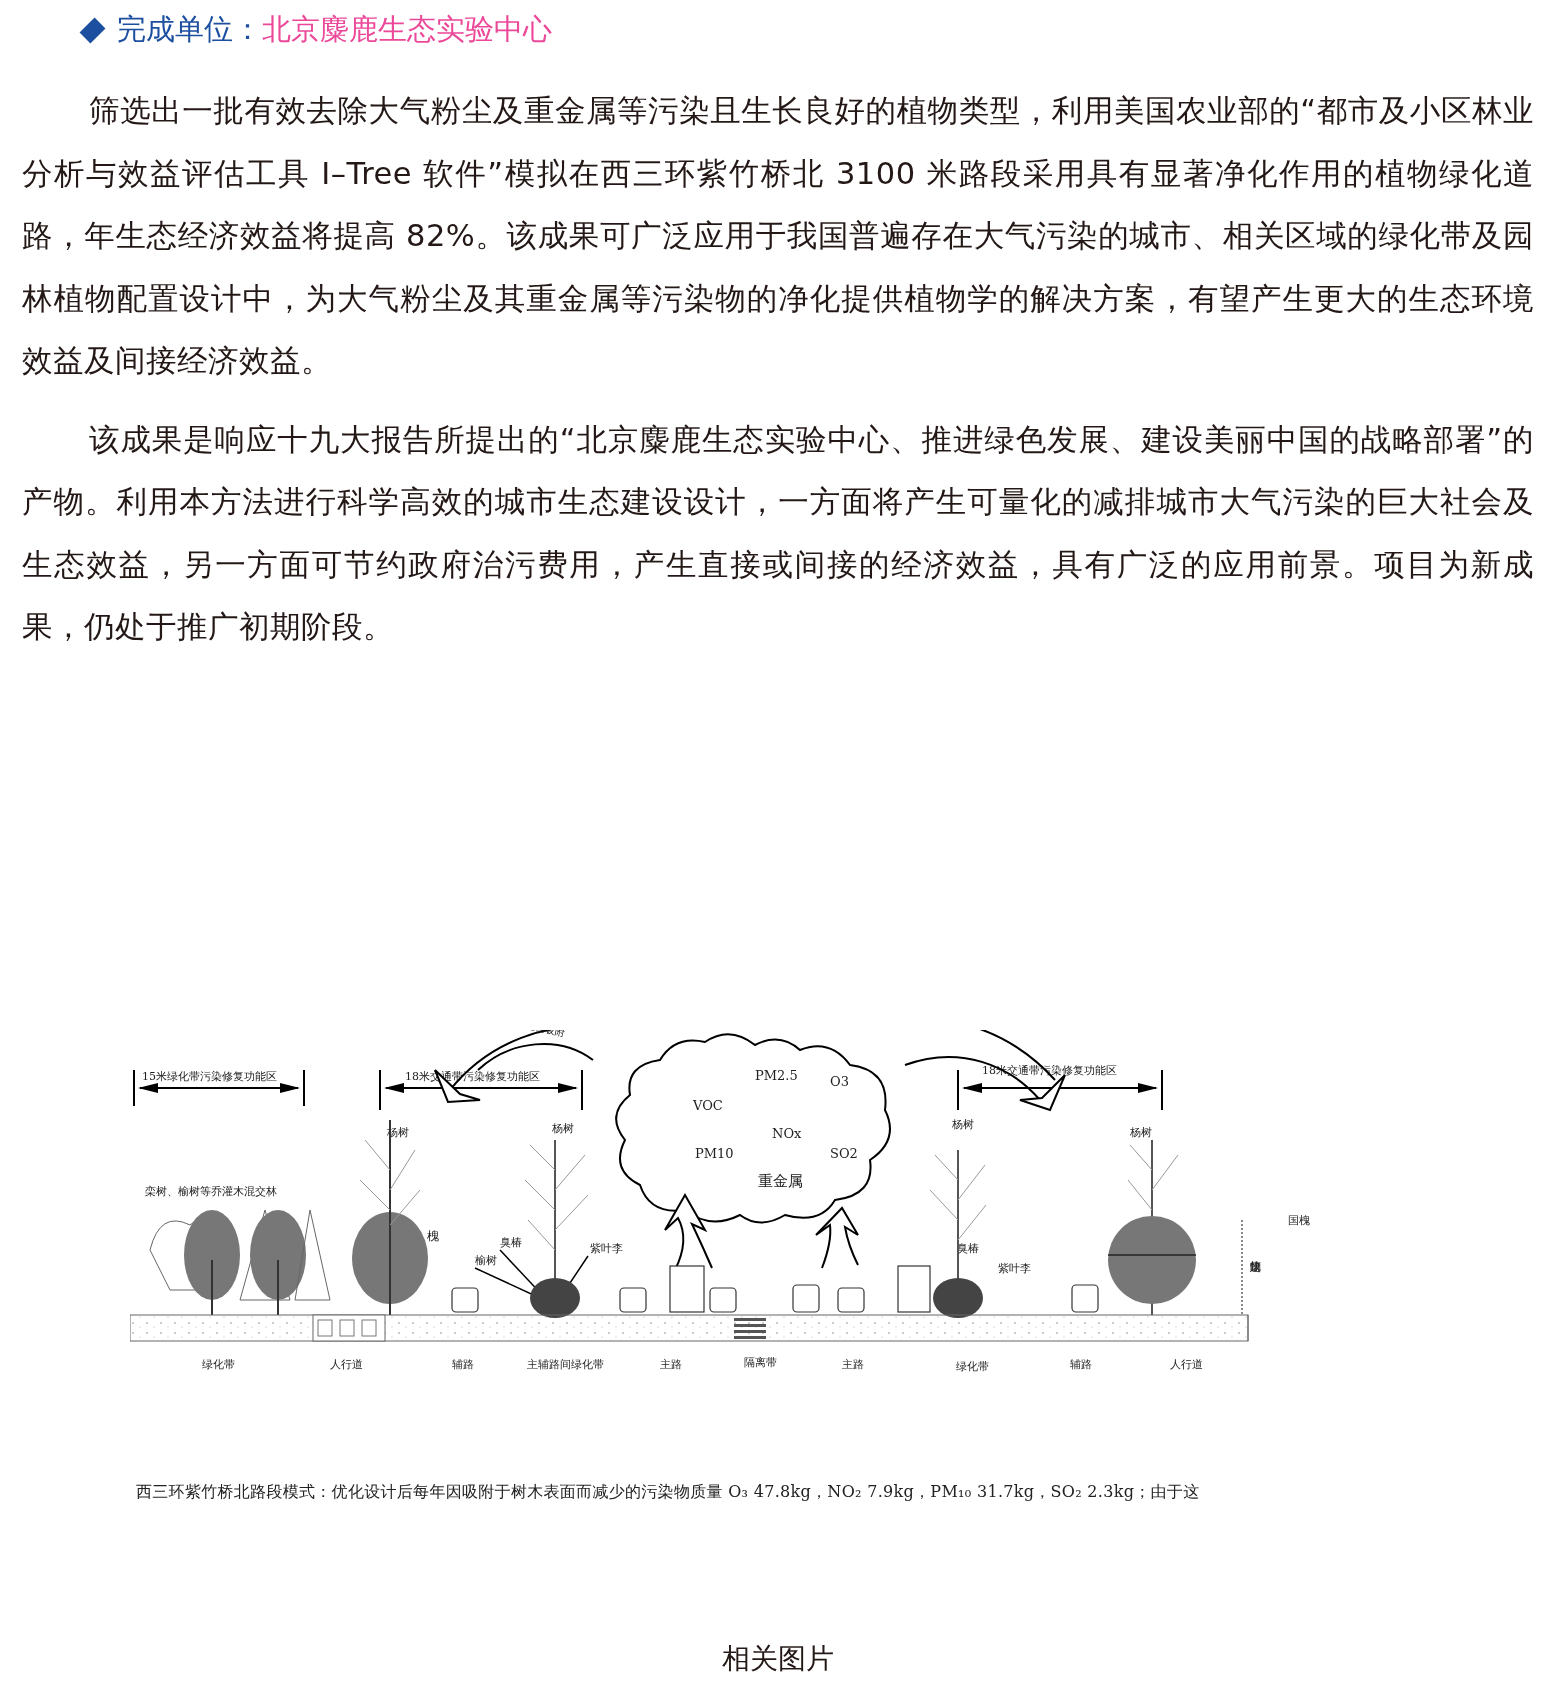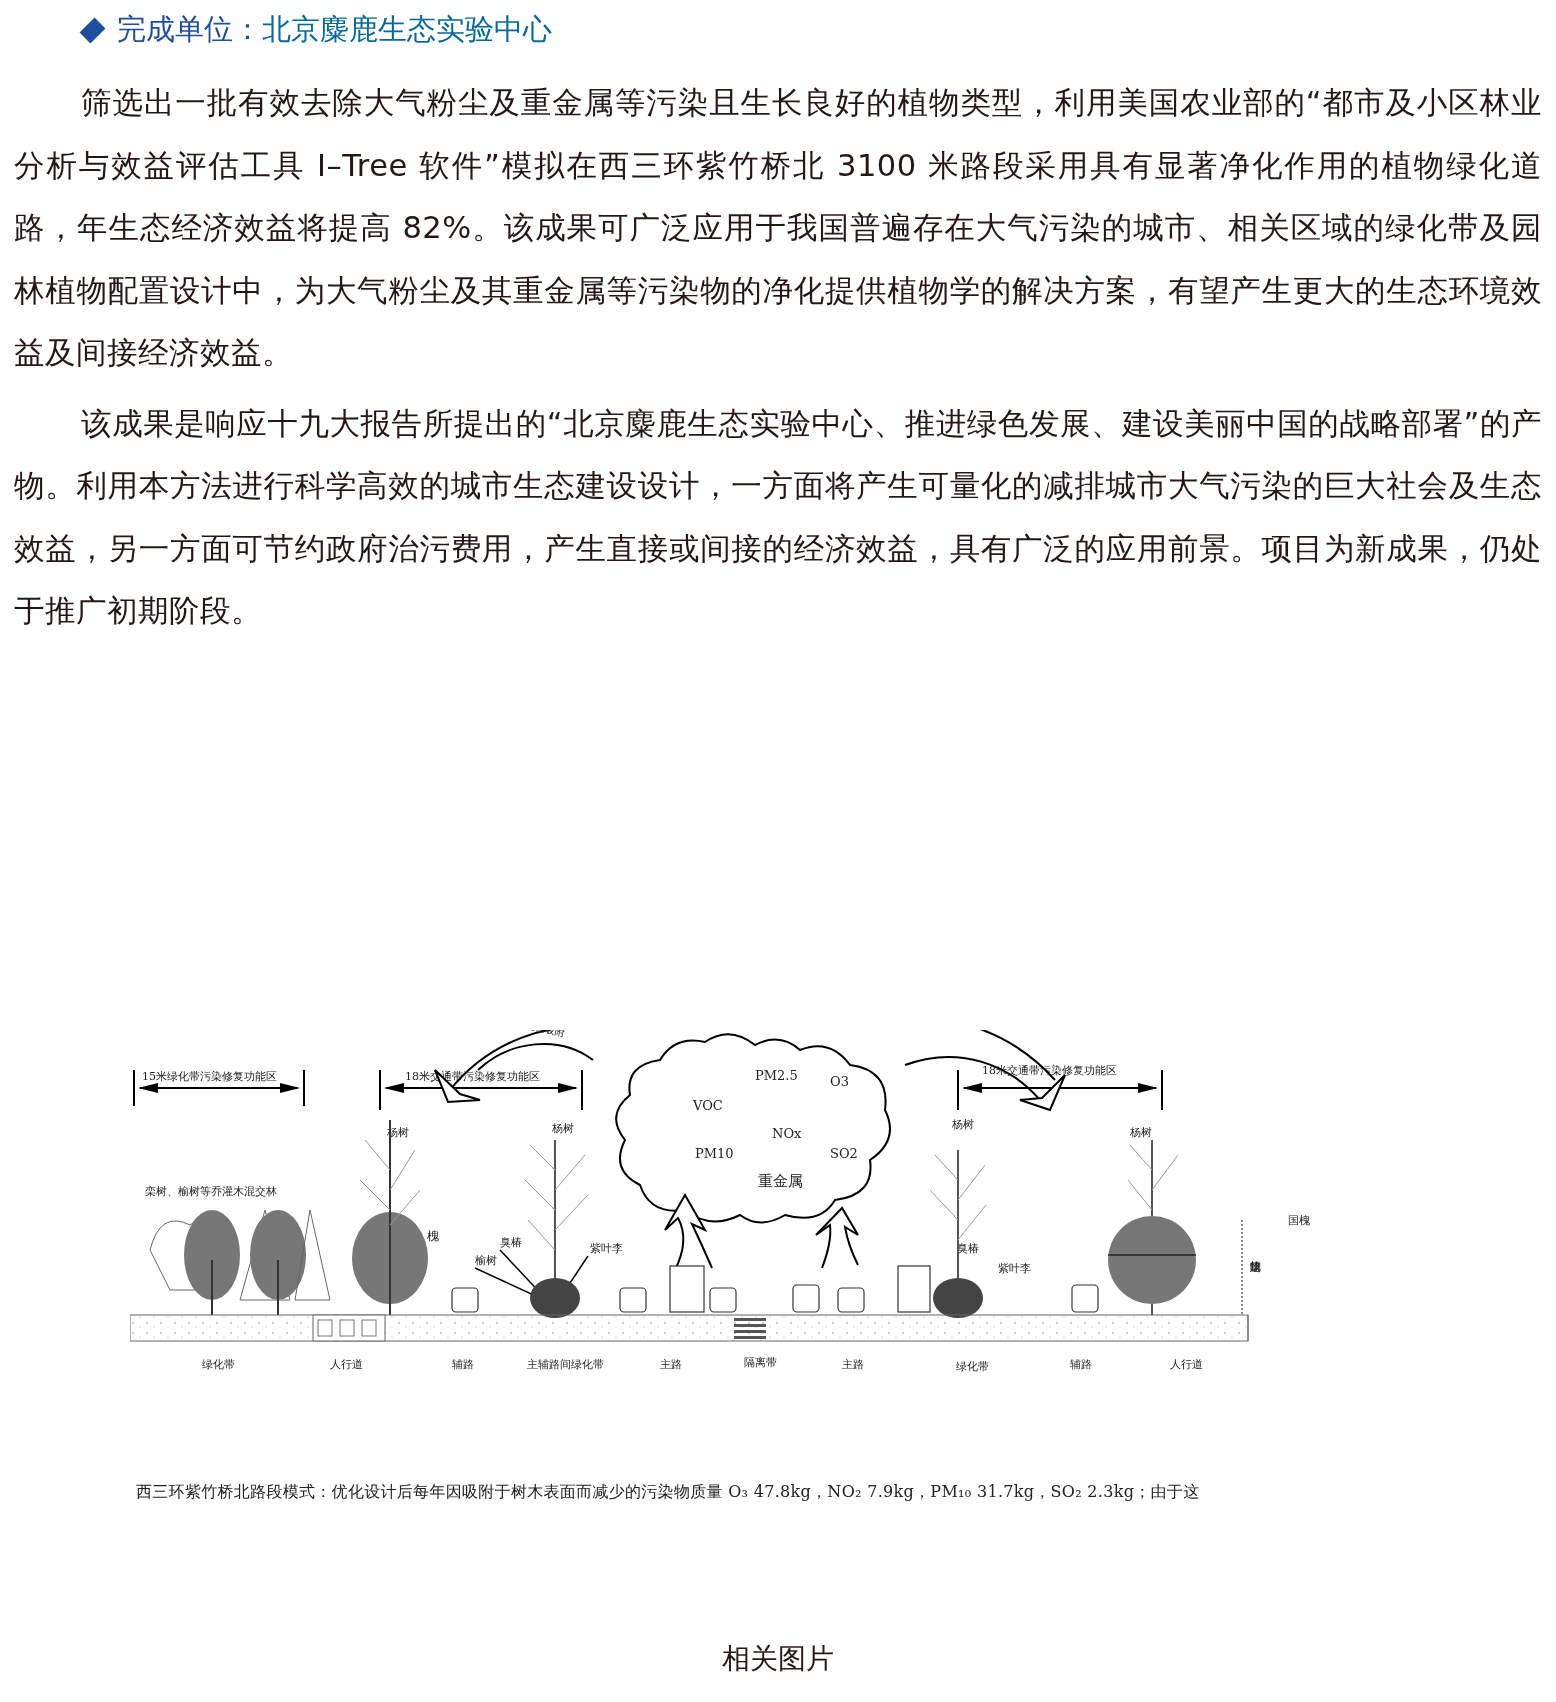--- a/index.html
+++ b/index.html
@@ -10,28 +10,28 @@
     }
     .unit-line {
       position: absolute; left: 80px; top: 8px; height: 44px;
       display: flex; align-items: center; font-size: 29px; white-space: nowrap;
     }
     .diamond {
       display: inline-block; width: 17px; height: 17px; background: #1c4fa0;
       transform: rotate(45deg) scale(0.9, 1.25); margin: 0 16px 0 4px;
     }
     .unit-label { color: #1c4fa0; }
-    .unit-value { color: #0369a1; }
+    .unit-value { color: #ec4899; }
 
     .body-text {
       position: absolute; left: 6px; top: 64px; width: 1544px;
       font-size: 30.5px; line-height: 62.5px; text-align: justify;
       letter-spacing: 0.5px;
     }
-    .body-text p { margin: 8px; text-indent: 2.2em; }
+    .body-text p { margin: 16px; text-indent: 2.2em; }
 
     .figure {
       position: absolute; left: 130px; top: 1030px; width: 1290px; height: 440px;
     }
     .figure svg { width: 100%; height: 100%; display: block; }
     .fig-text { font-family: "DejaVu Serif", "Liberation Serif", serif; fill: #222; }
 
     .fig-caption {
       position: absolute; left: 136px; top: 1477px; width: 1290px;
       font-family: "DejaVu Serif", "Liberation Serif", serif;

